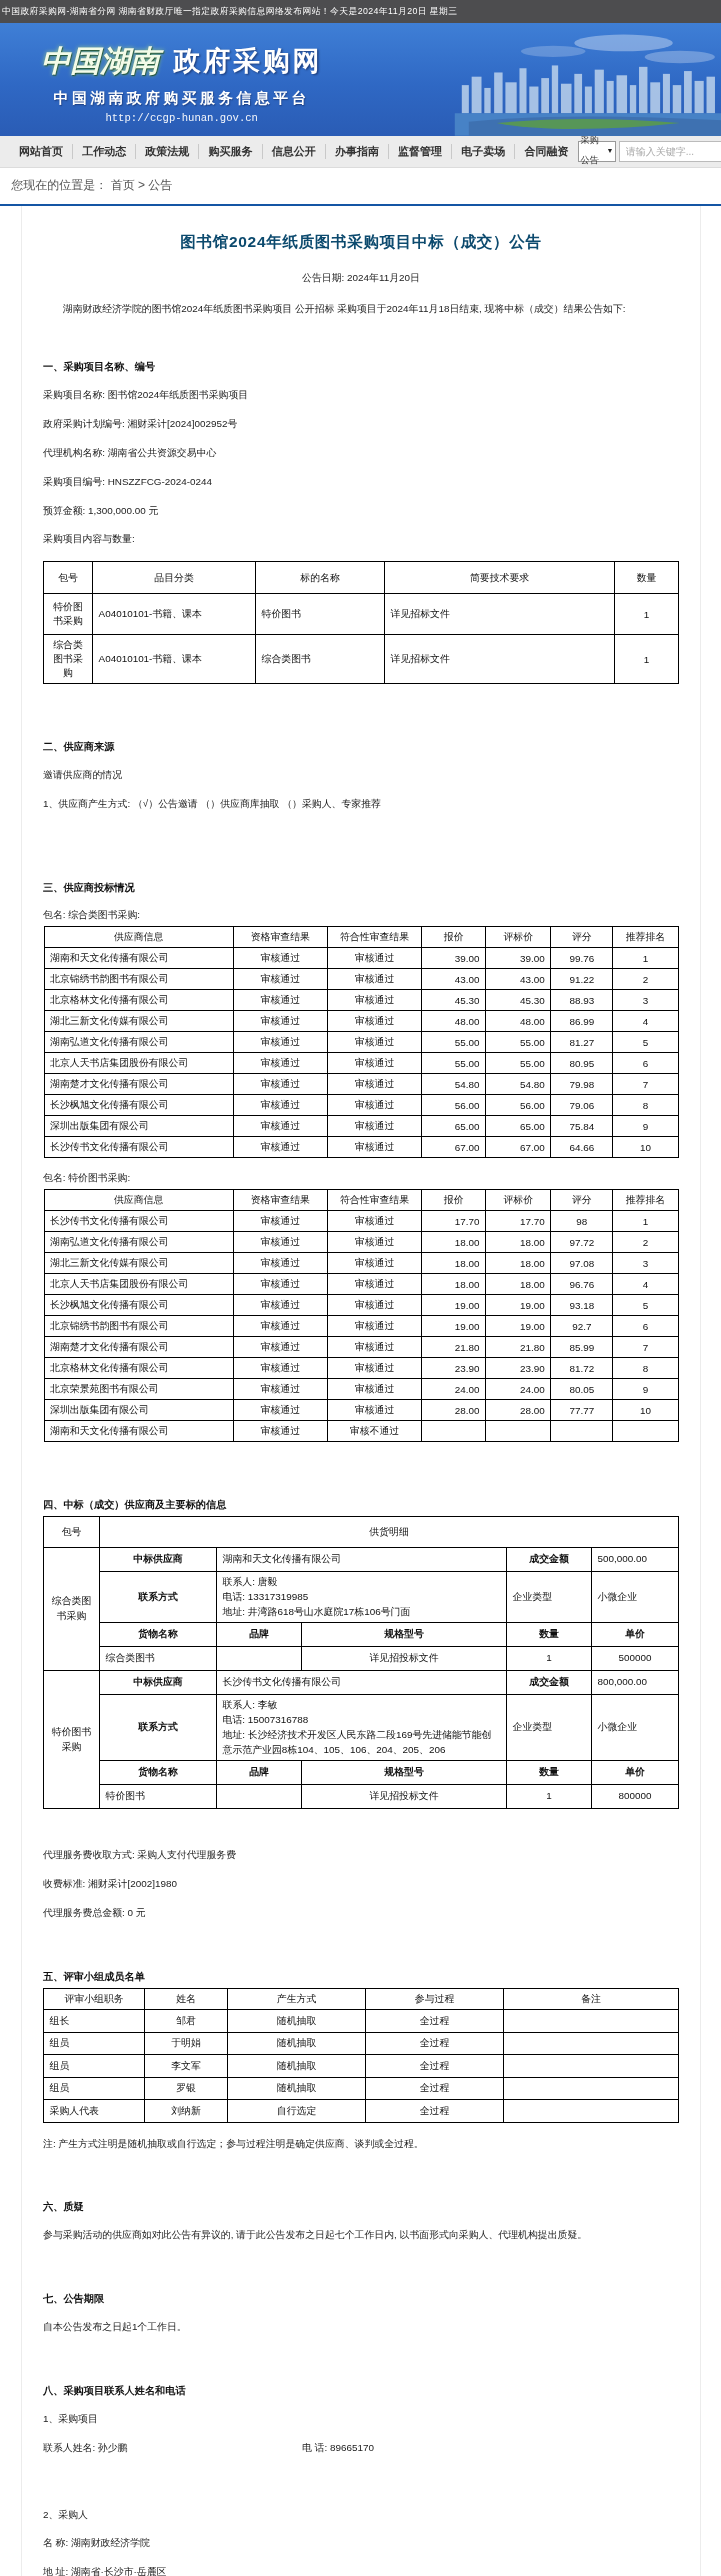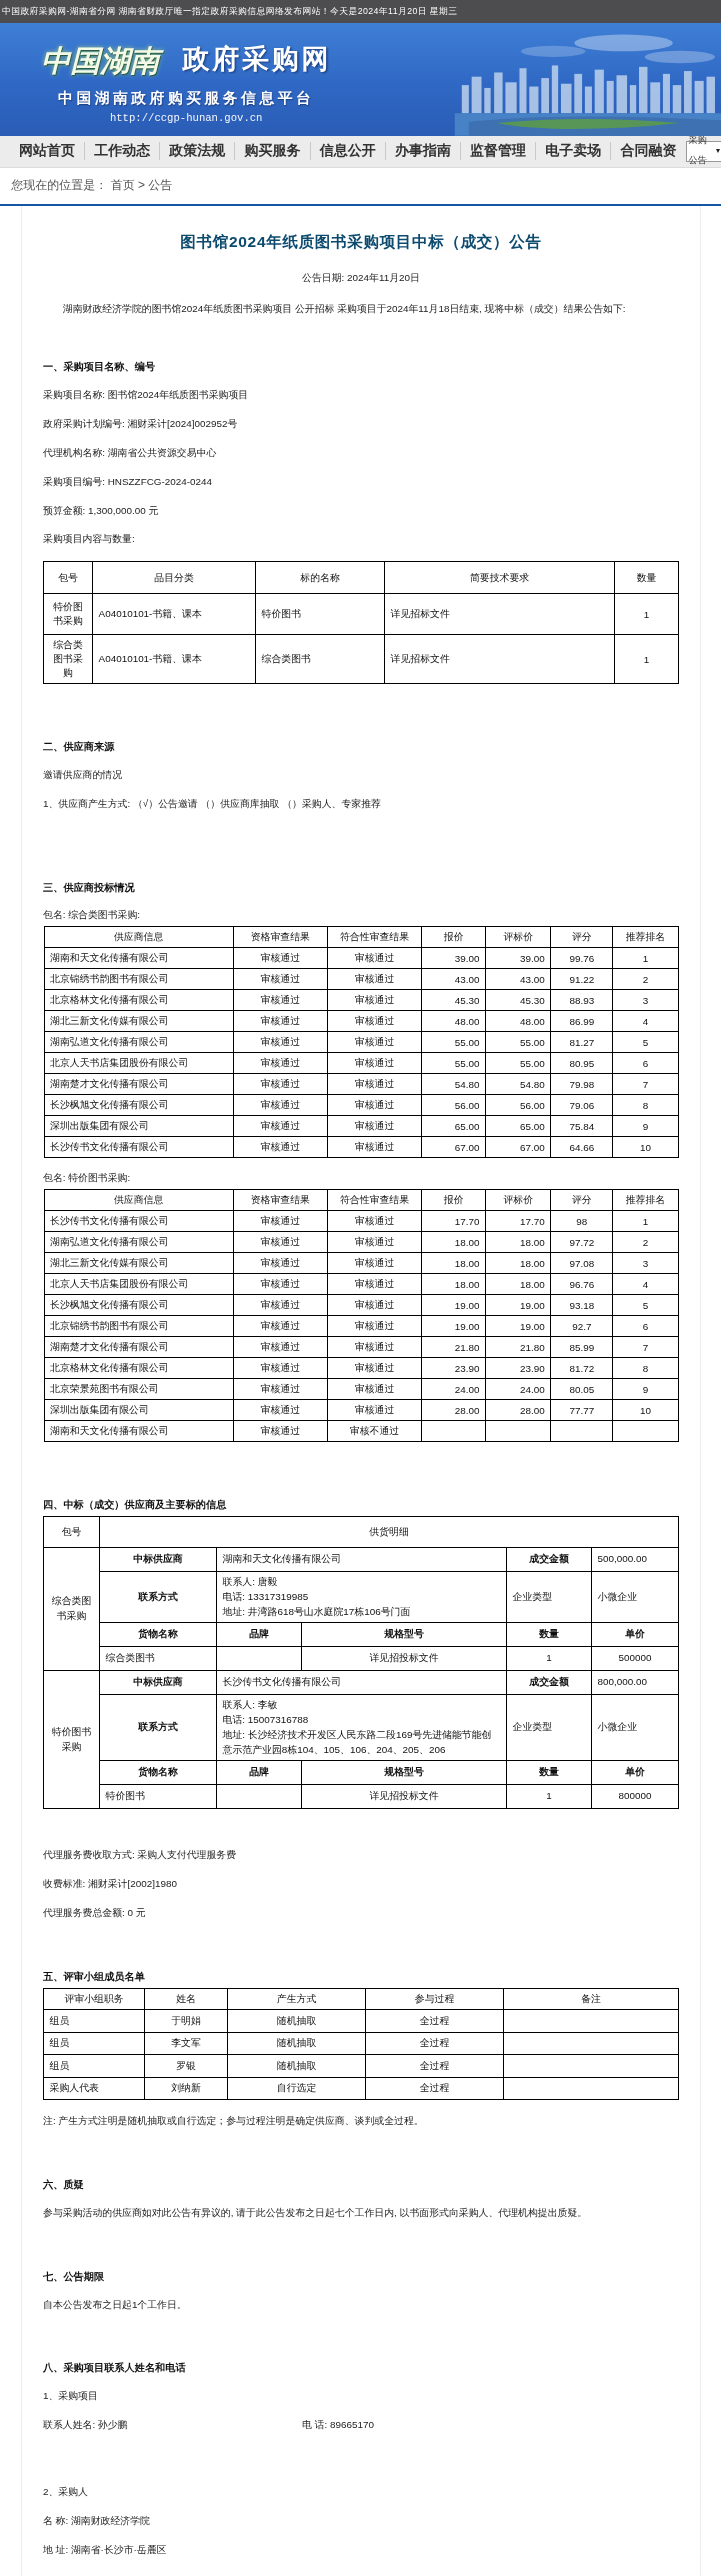--- a/index.html
+++ b/index.html
@@ -9,34 +9,34 @@
     color: #333; font-size: 9.9px;
   }
   
   .topbar { background:#4d4d4f; color:#fff; height:22.5px; line-height:22.5px;
     padding-left:2px; font-size:8.8px; letter-spacing:0.4px; }
   
   .banner { position:relative; height:113px; overflow:hidden;
     background:linear-gradient(180deg,#3f7fd6 0%,#2f68c4 55%,#2a5cb5 100%); }
   .banner svg.skyline { position:absolute; right:0; bottom:0; }
   .banner .logo-wrap { position:absolute; left:41px; top:18.3px; color:#fff; }
-  .logo-line1 { display:flex; align-items:flex-start; gap:23px; }
+  .logo-line1 { display:flex; align-items:center; gap:14px; }
   .logo-calligraphy { font-size:29.6px; font-weight:bold; font-style:italic;
     color:#f3fbe8; text-shadow:0.7px 0.7px 1.4px #1b4c2a, 0 0 4.2px #9ed28a; }
   .logo-main { font-size:27px; font-weight:900; letter-spacing:2.8px;
     text-shadow:1.4px 1.4px 2.1px rgba(0,0,30,.45); }
   .logo-sub { margin-top:7px; font-size:14.8px; font-weight:bold;
     letter-spacing:3.5px; text-align:center; text-shadow:0.7px 0.7px 1.4px rgba(0,0,30,.4); }
   .logo-url { margin-top:4.2px; text-align:center; font-size:10.6px;
     font-family:"Liberation Mono","DejaVu Sans Mono",monospace; opacity:.95; }
   
   .nav { background:#ececec; border-bottom:0.7px solid #dcdcdc; height:32px;
     display:flex; align-items:center; padding:0 9.9px; }
   .nav-items { display:flex; align-items:center; }
-  .nav-item { font-size:14px; font-weight:bold; color:#333; padding:0 9.1px;
+  .nav-item { font-size:11px; font-weight:bold; color:#333; padding:0 9.1px;
     border-right:0.7px solid #c9c9c9; cursor:pointer; white-space:nowrap; }
   .nav-item:last-child { border-right:none; }
   .nav-search { margin-left:auto; display:flex; align-items:center; gap:2.8px; }
   .search-select { background:#fff; border:0.7px solid #999; height:21px; line-height:19.7px;
     padding:0 2px; font-size:9.1px; display:flex; align-items:center; gap:5.6px; cursor:pointer; }
   .search-select .arr { font-size:7px; color:#222; }
   .search-input { width:107px; height:21px; border:0.7px solid #bbb; padding:0 5.6px;
     font-size:10px; color:#333; font-family:inherit; }
   .search-input::placeholder { color:#aaa; }
   .search-btn { width:34px; height:21px; background:#1f66cc; border:none; cursor:pointer;
@@ -543,20 +543,27 @@
         <tr>
           <th>评审小组职务</th>
           <th>姓名</th>
           <th>产生方式</th>
           <th>参与过程</th>
           <th>备注</th>
         </tr>
       </thead>
       <tbody>
         <tr>
+          <td>组长</td>
+          <td>邹君</td>
+          <td>随机抽取</td>
+          <td>全过程</td>
+          <td></td>
+        </tr>
+        <tr>
           <td>组员</td>
           <td>于明娟</td>
           <td>随机抽取</td>
           <td>全过程</td>
           <td></td>
         </tr>
         <tr>
           <td>组员</td>
           <td>李文军</td>
           <td>随机抽取</td>

